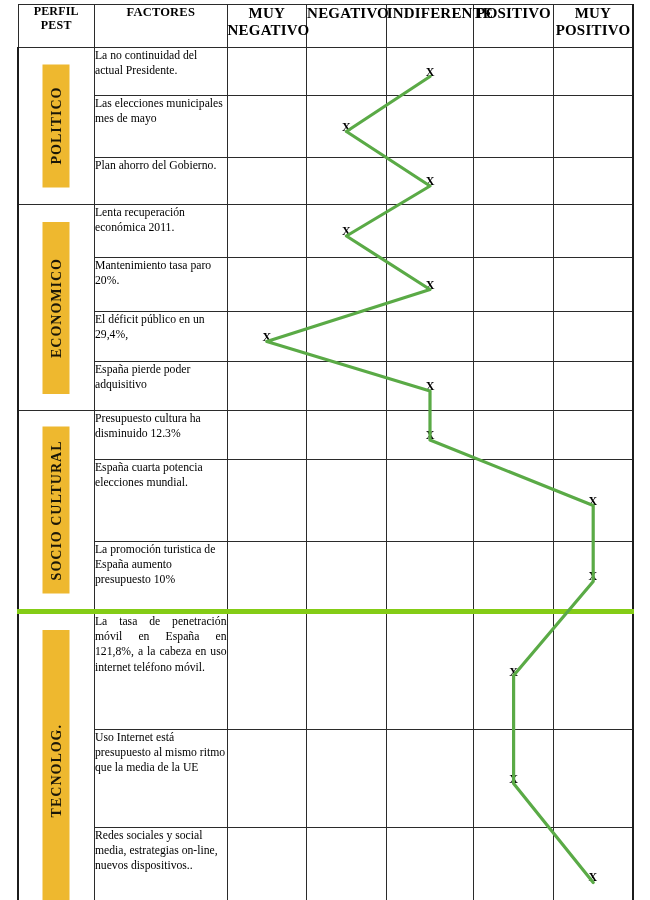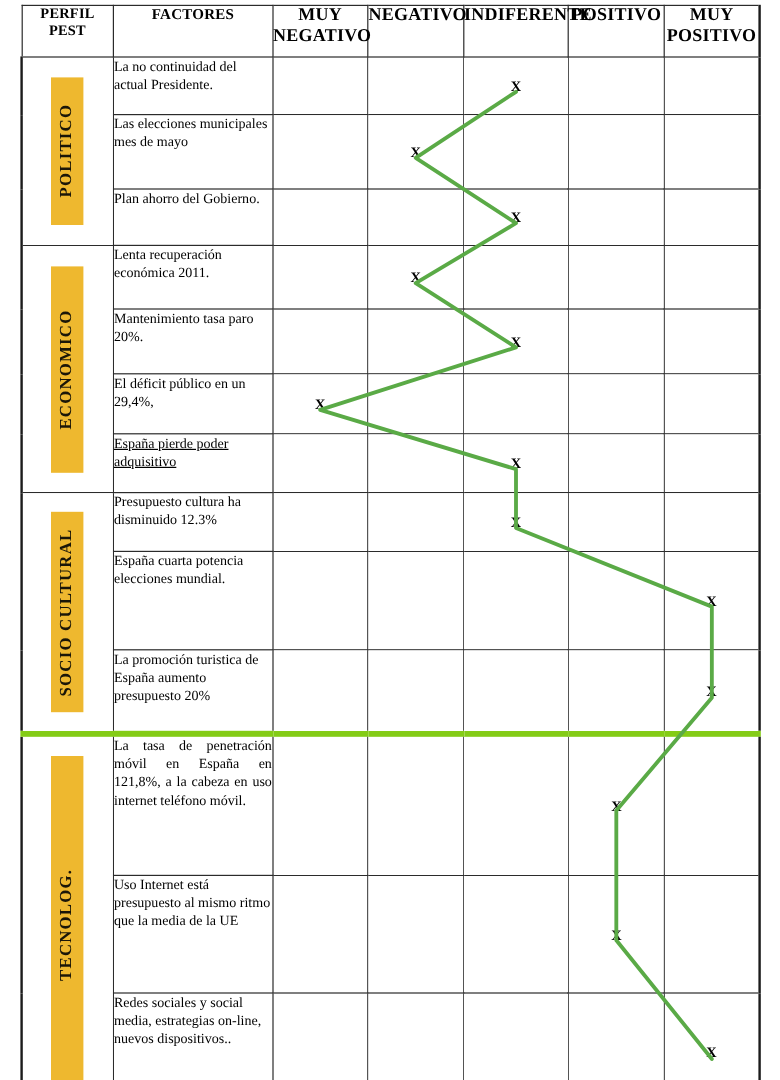--- a/index.html
+++ b/index.html
@@ -206,21 +206,21 @@
         <tr style="height: 50px;">
           <td class="factor">El déficit público en un 29,4%,</td>
           <td class="rate">
             <div class="xmark" style="left: 50%; top: 50%;">X</div>
           </td>
           <td class="rate"></td>
           <td class="rate"></td>
           <td class="rate"></td>
           <td class="rate edge"></td>
         </tr>
-        <tr style="height: 49px; text-decoration: underline;">
+        <tr style="height: 49px;">
           <td class="factor">España pierde poder adquisitivo</td>
           <td class="rate"></td>
           <td class="rate"></td>
           <td class="rate">
             <div class="xmark" style="left: 50%; top: 50%;">X</div>
           </td>
           <td class="rate"></td>
           <td class="rate edge"></td>
         </tr>
         <tr style="height: 49px;">
@@ -242,21 +242,21 @@
           <td class="factor">España cuarta potencia elecciones mundial.</td>
           <td class="rate"></td>
           <td class="rate"></td>
           <td class="rate"></td>
           <td class="rate"></td>
           <td class="rate edge">
             <div class="xmark" style="left: 50%; top: 50%;">X</div>
           </td>
         </tr>
         <tr style="height: 70px;">
-          <td class="factor">La promoción turistica de España aumento presupuesto 20%</td>
+          <td class="factor">La promoción turistica de España aumento presupuesto 10%</td>
           <td class="rate"></td>
           <td class="rate"></td>
           <td class="rate"></td>
           <td class="rate"></td>
           <td class="rate edge">
             <div class="xmark" style="left: 50%; top: 50%;">X</div>
           </td>
         </tr>
         <tr class="sect-break" style="height: 118px;">
           <td class="cat cat-first" rowspan="3">

